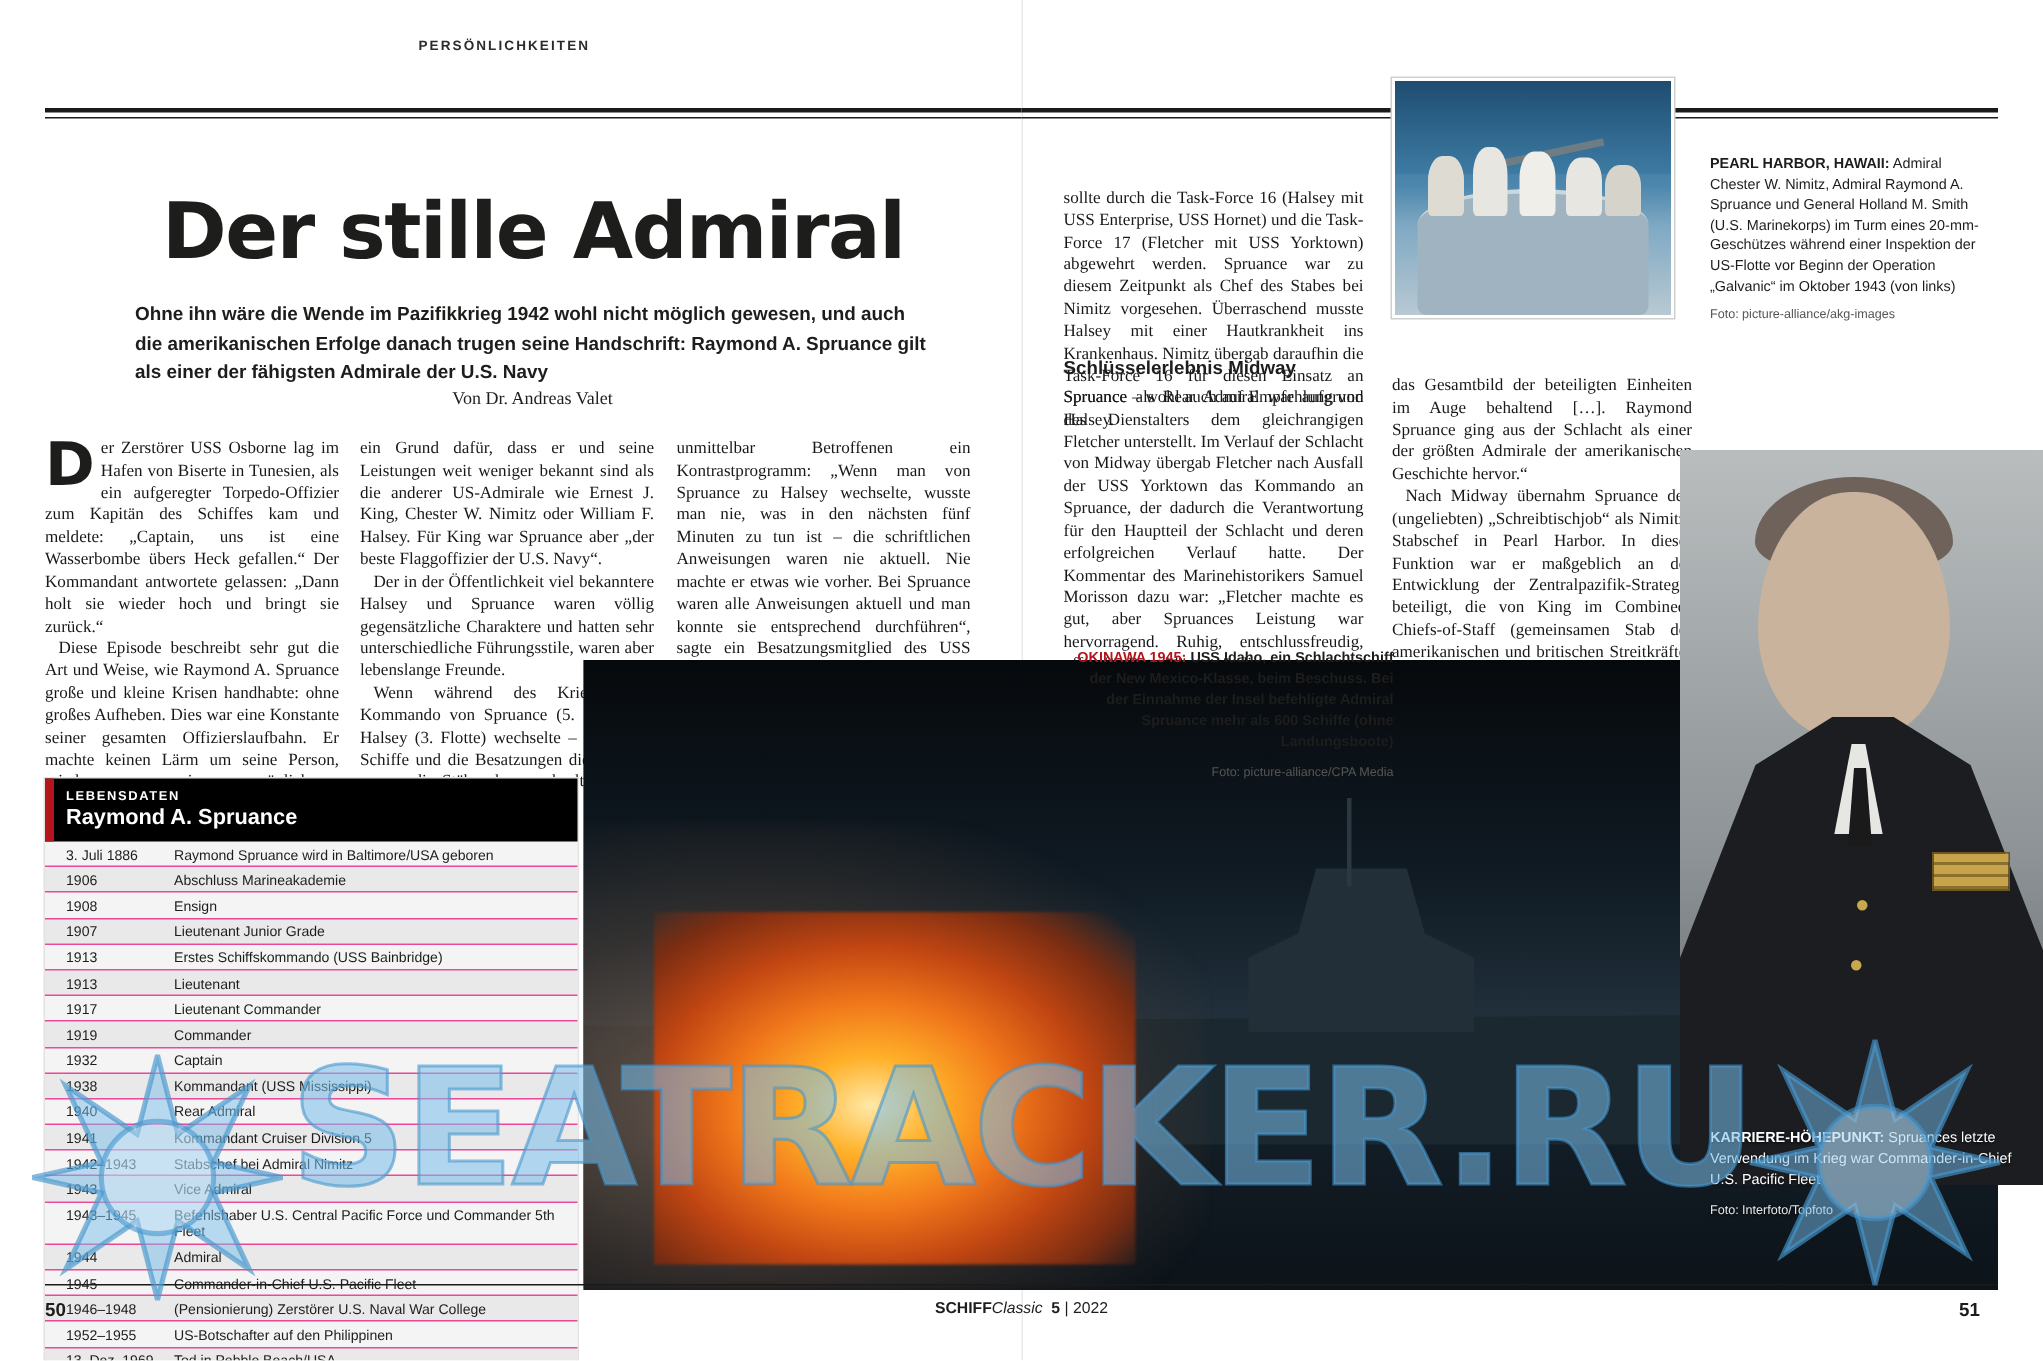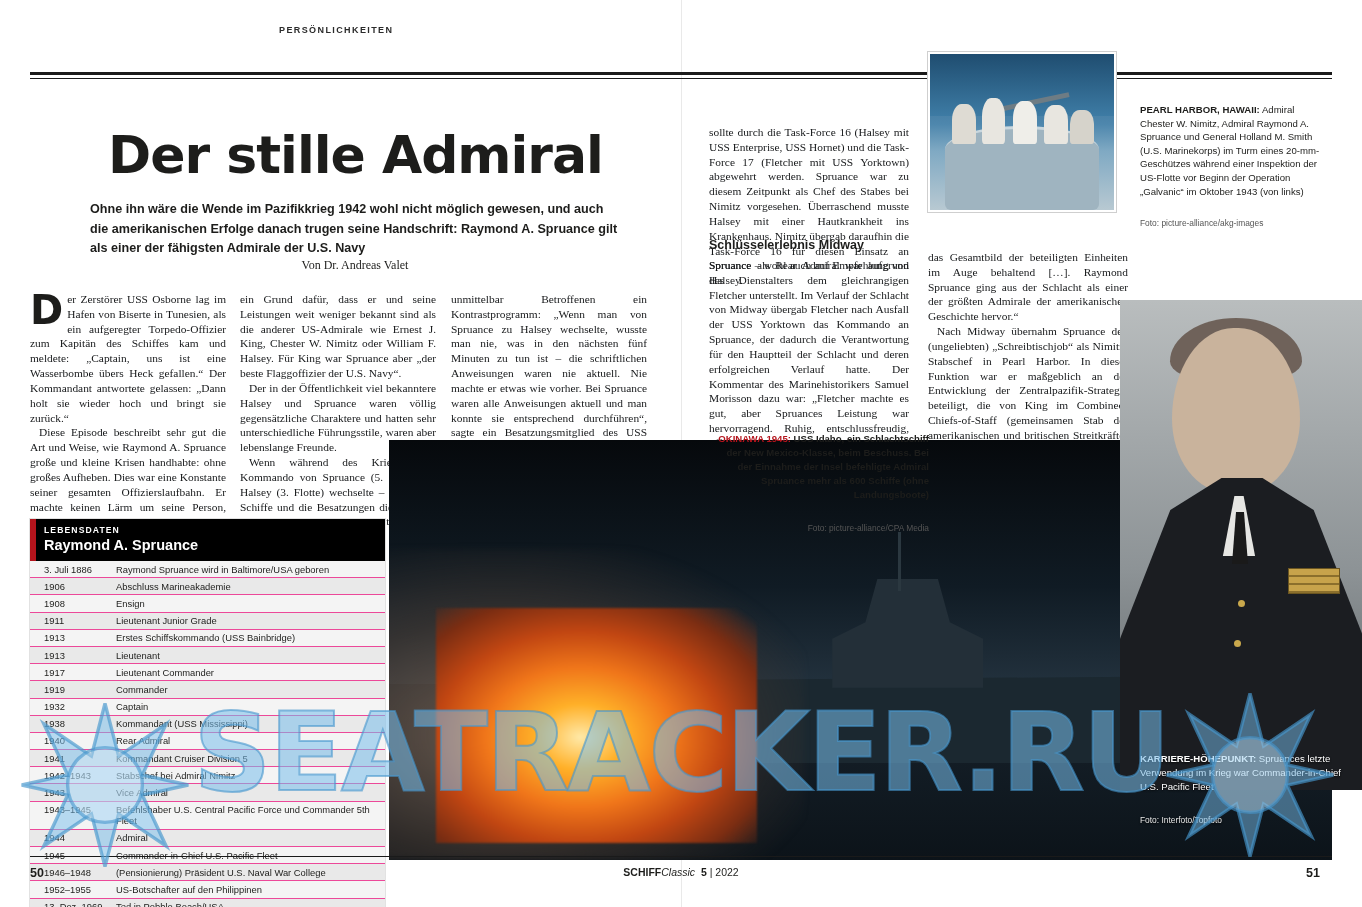--- a/index.html
+++ b/index.html
@@ -119,21 +119,21 @@
     background:#6e7c84; transform:rotate(-12deg);
   }
 
   .cap-pearl {
     position:absolute; left:1140px; top:103px; width:190px;
     font-family:Liberation Sans, sans-serif;
     font-size:9.6px; line-height:1.42; color:#1d1d1b;
   }
   .cap-pearl .hl { font-weight:bold; }
   .credit {
-    font-size:8.4px; color:#555; margin-top:20px;
+    font-size:8.4px; color:#555; margin-top:6px;
   }
 
   
   .photo-ship {
     position:absolute; left:389px; top:440px; width:943px; height:420px;
     overflow:hidden;
     background:linear-gradient(#0b1116 0%, #16222b 30%, #223140 60%, #2d3f50 100%);
   }
   .sky {
     position:absolute; left:0; top:0; width:100%; height:58%;
@@ -398,21 +398,21 @@
           </tr>
           <tr>
             <td class="y">1906</td>
             <td>Abschluss Marineakademie</td>
           </tr>
           <tr>
             <td class="y">1908</td>
             <td>Ensign</td>
           </tr>
           <tr>
-            <td class="y">1911</td>
+            <td class="y">1907</td>
             <td>Lieutenant Junior Grade</td>
           </tr>
           <tr>
             <td class="y">1913</td>
             <td>Erstes Schiffskommando (USS Bainbridge)</td>
           </tr>
           <tr>
             <td class="y">1913</td>
             <td>Lieutenant</td>
           </tr>
@@ -455,21 +455,21 @@
           <tr>
             <td class="y">1944</td>
             <td>Admiral</td>
           </tr>
           <tr>
             <td class="y">1945</td>
             <td>Commander-in-Chief U.S. Pacific Fleet</td>
           </tr>
           <tr>
             <td class="y">1946–1948</td>
-            <td>(Pensionierung) Präsident U.S. Naval War College</td>
+            <td>(Pensionierung) Zerstörer U.S. Naval War College</td>
           </tr>
           <tr>
             <td class="y">1952–1955</td>
             <td>US-Botschafter auf den Philippinen</td>
           </tr>
           <tr>
             <td class="y">13. Dez. 1969</td>
             <td>Tod in Pebble Beach/USA</td>
           </tr>
         </tbody>

